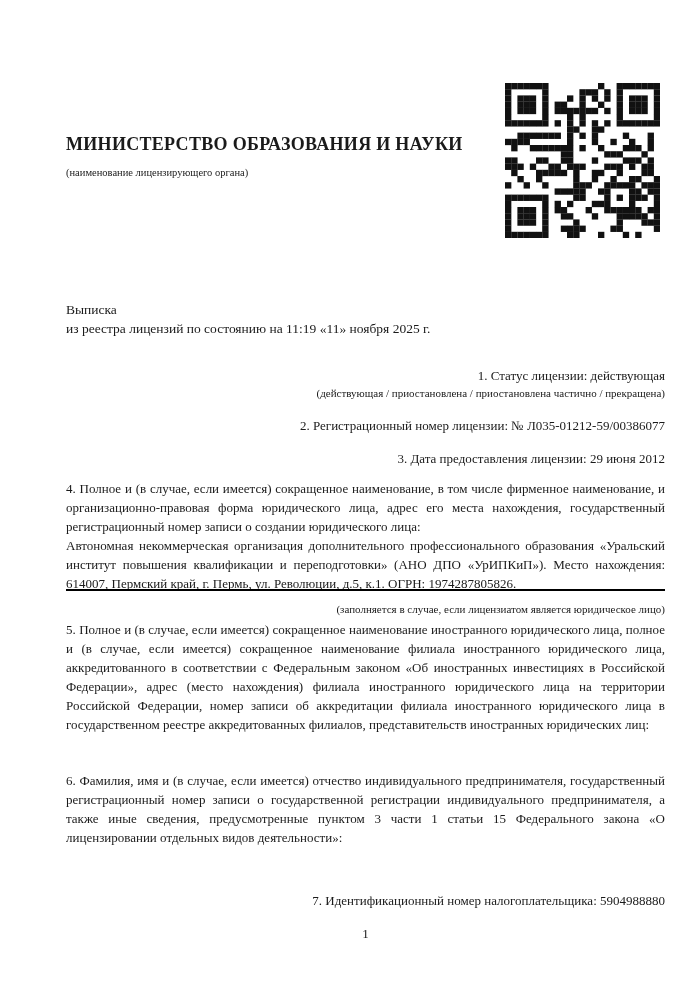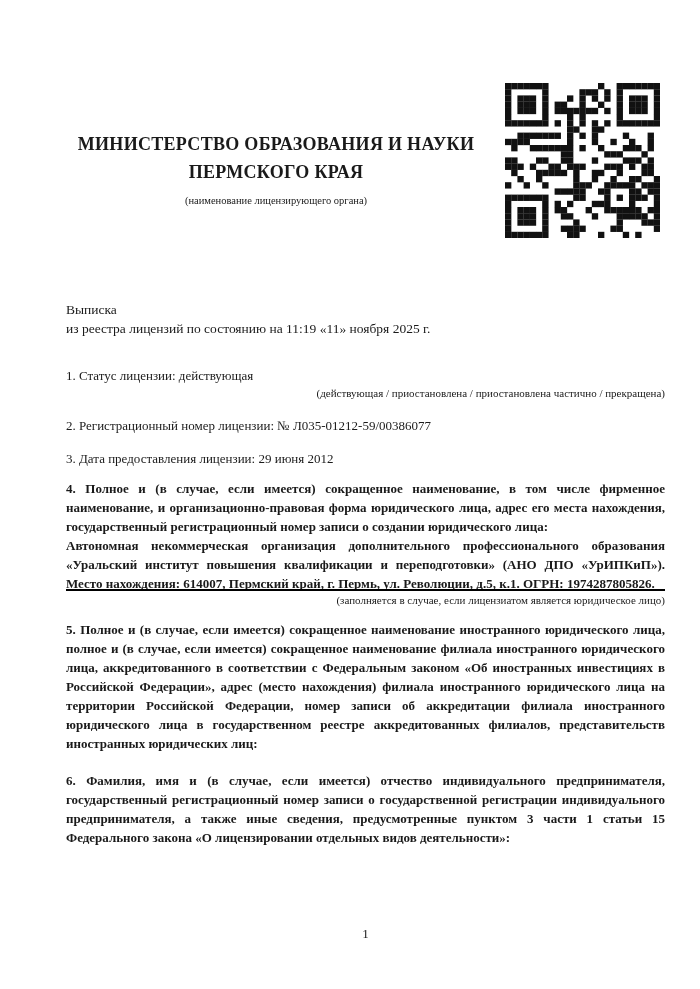--- a/index.html
+++ b/index.html
@@ -6,36 +6,35 @@
   .page {
     position: relative;
     width: 700px;
     height: 989px;
     background: #ffffff;
     font-family: "Liberation Serif", serif;
     color: #1a1a1a;
     overflow: hidden;
   }
   .abs { position: absolute; left: 66px; width: 599px; }
-  .body-text { font-size: 13px; line-height: 19px; }
-  .just { text-align: justify; font-weight: bold; }
+  .body-text { font-size: 13px; line-height: 19px; text-align: right; }
+  .just { text-align: justify; }
   .small-note {
     font-size: 11px;
     line-height: 13px;
     text-align: right;
   }
   .rule-note {
     border-top: 2px solid #000000;
-    padding-top: 3px;
+    padding-top: 12px;
   }
   .ministry {
     top: 130px;
     left: 66px;
     width: 420px;
-    text-align: center;
   }
   .ministry-name {
     font-weight: bold;
     font-size: 18px;
     line-height: 28px;
     letter-spacing: 0.3px;
   }
   .ministry-caption {
     font-size: 10.5px;
     line-height: 14px;
@@ -61,21 +60,20 @@
     line-height: 15px;
   }
 </style>
 </head>
 <body>
 
 <div class="page">
 
   <div class="abs ministry">
     <div class="ministry-name">МИНИСТЕРСТВО ОБРАЗОВАНИЯ И НАУКИ</div>
-    <div class="ministry-name">ПЕРМСКОГО КРАЯ</div>
     <div class="ministry-caption">(наименование лицензирующего органа)</div>
   </div>
 
   <svg class="qr" id="qr-svg" viewBox="0 0 155 155">
       <g fill="#111111">
         <rect x="0.00" y="0.00" width="6.35" height="6.35"></rect>
         <rect x="6.20" y="0.00" width="6.35" height="6.35"></rect>
         <rect x="12.40" y="0.00" width="6.35" height="6.35"></rect>
         <rect x="18.60" y="0.00" width="6.35" height="6.35"></rect>
         <rect x="24.80" y="0.00" width="6.35" height="6.35"></rect>
@@ -387,16 +385,17 @@
   <div class="abs body-text just" style="top:479px">4. Полное и (в случае, если имеется) сокращенное наименование, в том числе фирменное наименование, и организационно-правовая форма юридического лица, адрес его места нахождения, государственный регистрационный номер записи о создании юридического лица:</div>
   <div class="abs body-text just" style="top:536px">Автономная некоммерческая организация дополнительного профессионального образования «Уральский институт повышения квалификации и переподготовки» (АНО ДПО «УрИПКиП»). Место нахождения: 614007, Пермский край, г. Пермь, ул. Революции, д.5, к.1. ОГРН: 1974287805826.</div>
   <div class="abs rule-note" style="top:589px">
     <div class="small-note">(заполняется в случае, если лицензиатом является юридическое лицо)</div>
   </div>
 
   <div class="abs body-text just" style="top:620px">5. Полное и (в случае, если имеется) сокращенное наименование иностранного юридического лица, полное и (в случае, если имеется) сокращенное наименование филиала иностранного юридического лица, аккредитованного в соответствии с Федеральным законом «Об иностранных инвестициях в Российской Федерации», адрес (место нахождения) филиала иностранного юридического лица на территории Российской Федерации, номер записи об аккредитации филиала иностранного юридического лица в государственном реестре аккредитованных филиалов, представительств иностранных юридических лиц:</div>
 
   <div class="abs body-text just" style="top:771px">6. Фамилия, имя и (в случае, если имеется) отчество индивидуального предпринимателя, государственный регистрационный номер записи о государственной регистрации индивидуального предпринимателя, а также иные сведения, предусмотренные пунктом 3 части 1 статьи 15 Федерального закона «О лицензировании отдельных видов деятельности»:</div>
 
+  <div class="abs body-text" style="top:891px">7. Идентификационный номер налогоплательщика: 5904988880</div>
 
   <div class="abs page-num">1</div>
 
 </div>
 
 </body></html>

